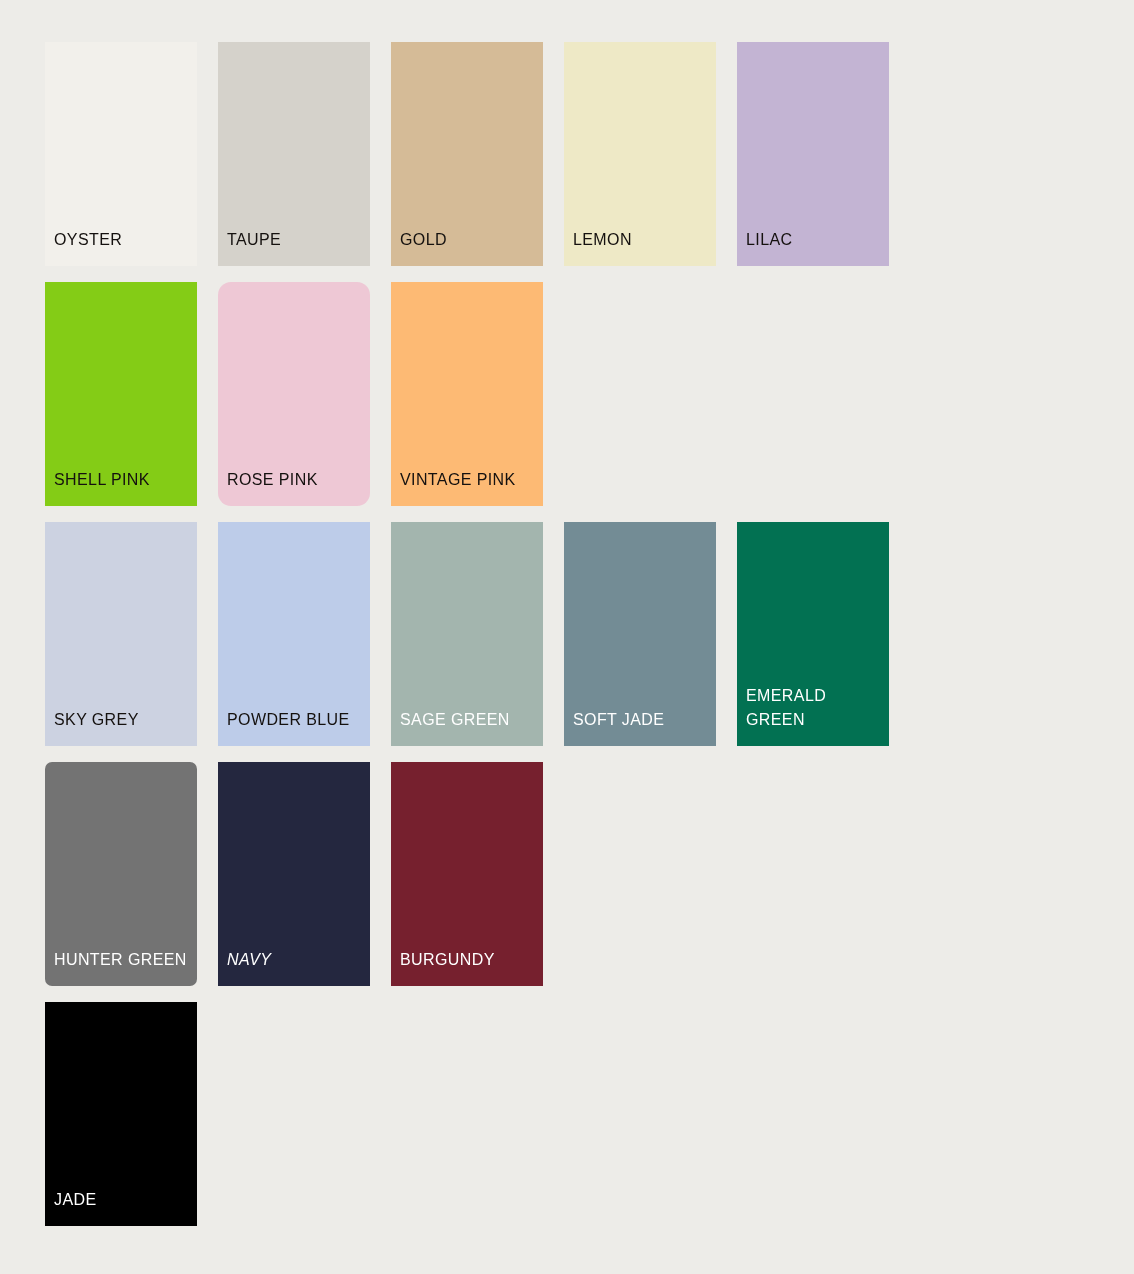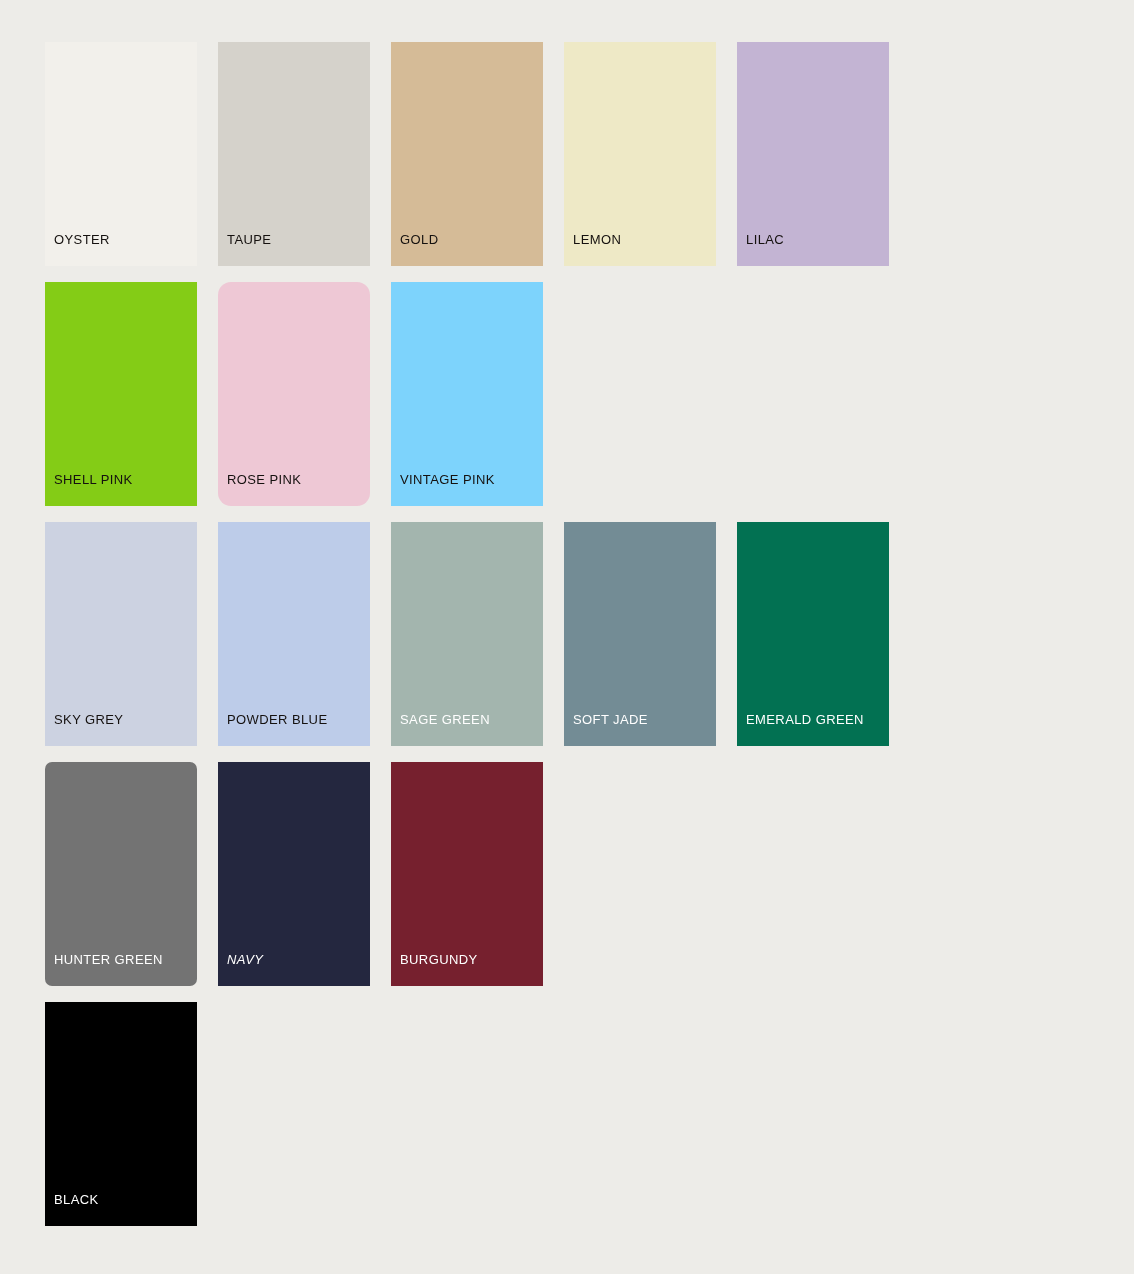--- a/index.html
+++ b/index.html
@@ -36,33 +36,33 @@
     height: 224px;
     margin-right: 21px;
     box-sizing: border-box;
     overflow: hidden;
   }
   .swatch-label {
     position: absolute;
     left: 9px;
     right: 4px;
     bottom: 14px;
-    font-size: 13px;
+    font-size: 16px;
     line-height: 24px;
     letter-spacing: 0.4px;
     font-weight: 400;
     font-family: "Liberation Sans", sans-serif;
     white-space: normal;
     word-break: normal;
   }
   .label-dark { color: #15110f; }
   .label-light { color: #ffffff; }
 </style>
 </head>
 <body>
 
 <main id="palette-grid">
     <div class="swatch-row"><div class="swatch" style="background: rgb(242, 240, 235);"><span class="swatch-label label-dark">OYSTER</span></div><div class="swatch" style="background: rgb(213, 210, 203);"><span class="swatch-label label-dark">TAUPE</span></div><div class="swatch" style="background: rgb(213, 187, 151);"><span class="swatch-label label-dark">GOLD</span></div><div class="swatch" style="background: rgb(238, 233, 198);"><span class="swatch-label label-dark">LEMON</span></div><div class="swatch" style="background: rgb(195, 180, 211);"><span class="swatch-label label-dark">LILAC</span></div></div>
-    <div class="swatch-row"><div class="swatch" style="background: #84cc16;"><span class="swatch-label label-dark">SHELL PINK</span></div><div class="swatch" style="background: rgb(238, 200, 213); border-radius: 13px;"><span class="swatch-label label-dark">ROSE PINK</span></div><div class="swatch" style="background: #7dd3fc; padding-left: 44px;"><span class="swatch-label label-dark">VINTAGE PINK</span></div></div>
+    <div class="swatch-row"><div class="swatch" style="background: #84cc16;"><span class="swatch-label label-dark">SHELL PINK</span></div><div class="swatch" style="background: rgb(238, 200, 213); border-radius: 13px;"><span class="swatch-label label-dark">ROSE PINK</span></div><div class="swatch" style="background: #fdba74; padding-left: 44px;"><span class="swatch-label label-dark">VINTAGE PINK</span></div></div>
     <div class="swatch-row"><div class="swatch" style="background: rgb(204, 210, 225);"><span class="swatch-label label-dark">SKY GREY</span></div><div class="swatch" style="background: rgb(189, 204, 233);"><span class="swatch-label label-dark">POWDER BLUE</span></div><div class="swatch" style="background: rgb(163, 181, 174);"><span class="swatch-label label-light">SAGE GREEN</span></div><div class="swatch" style="background: rgb(115, 140, 149);"><span class="swatch-label label-light">SOFT JADE</span></div><div class="swatch" style="background: rgb(2, 113, 82);"><span class="swatch-label label-light">EMERALD GREEN</span></div></div>
     <div class="swatch-row"><div class="swatch" style="background: #737373; border-radius: 7px;"><span class="swatch-label label-light">HUNTER GREEN</span></div><div class="swatch" style="background: rgb(36, 39, 63); font-style: italic;"><span class="swatch-label label-light">NAVY</span></div><div class="swatch" style="background: rgb(118, 32, 46);"><span class="swatch-label label-light">BURGUNDY</span></div></div>
-    <div class="swatch-row"><div class="swatch" style="background: rgb(0, 0, 0);"><span class="swatch-label label-light">BLACK</span></div></div>
+    <div class="swatch-row"><div class="swatch" style="background: rgb(0, 0, 0);"><span class="swatch-label label-light">JADE</span></div></div>
   </main>
 
 </body></html>

